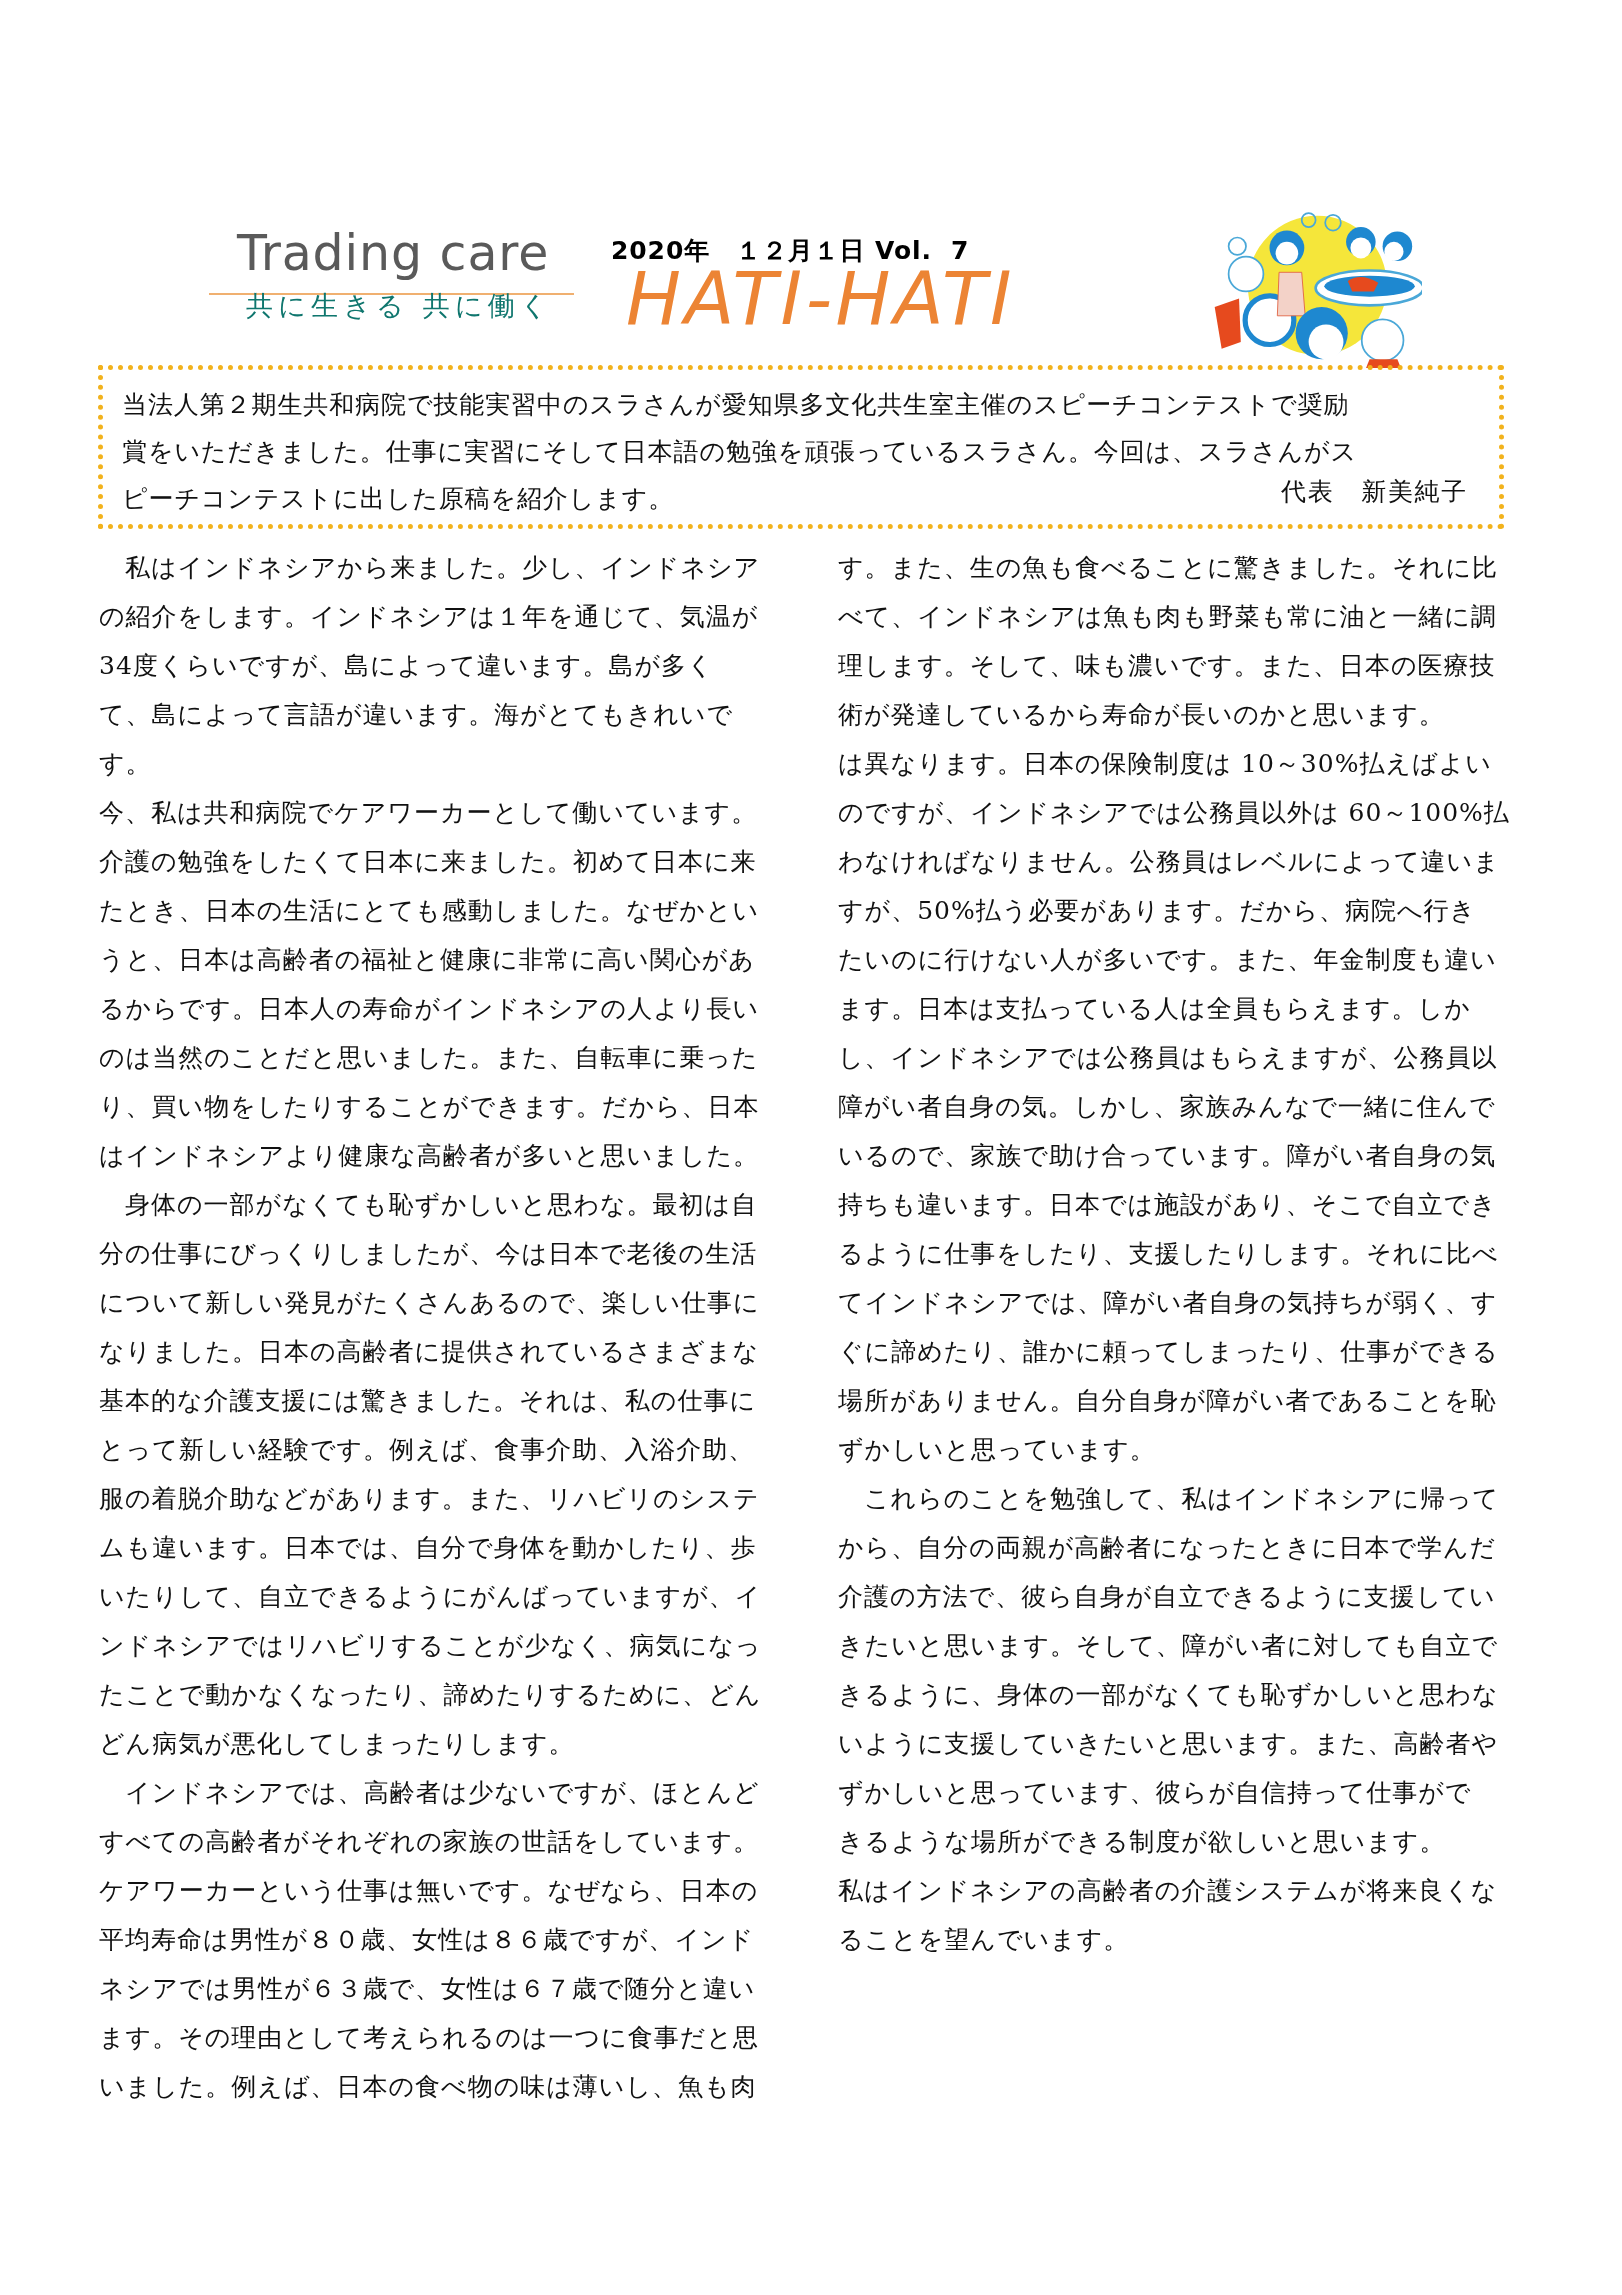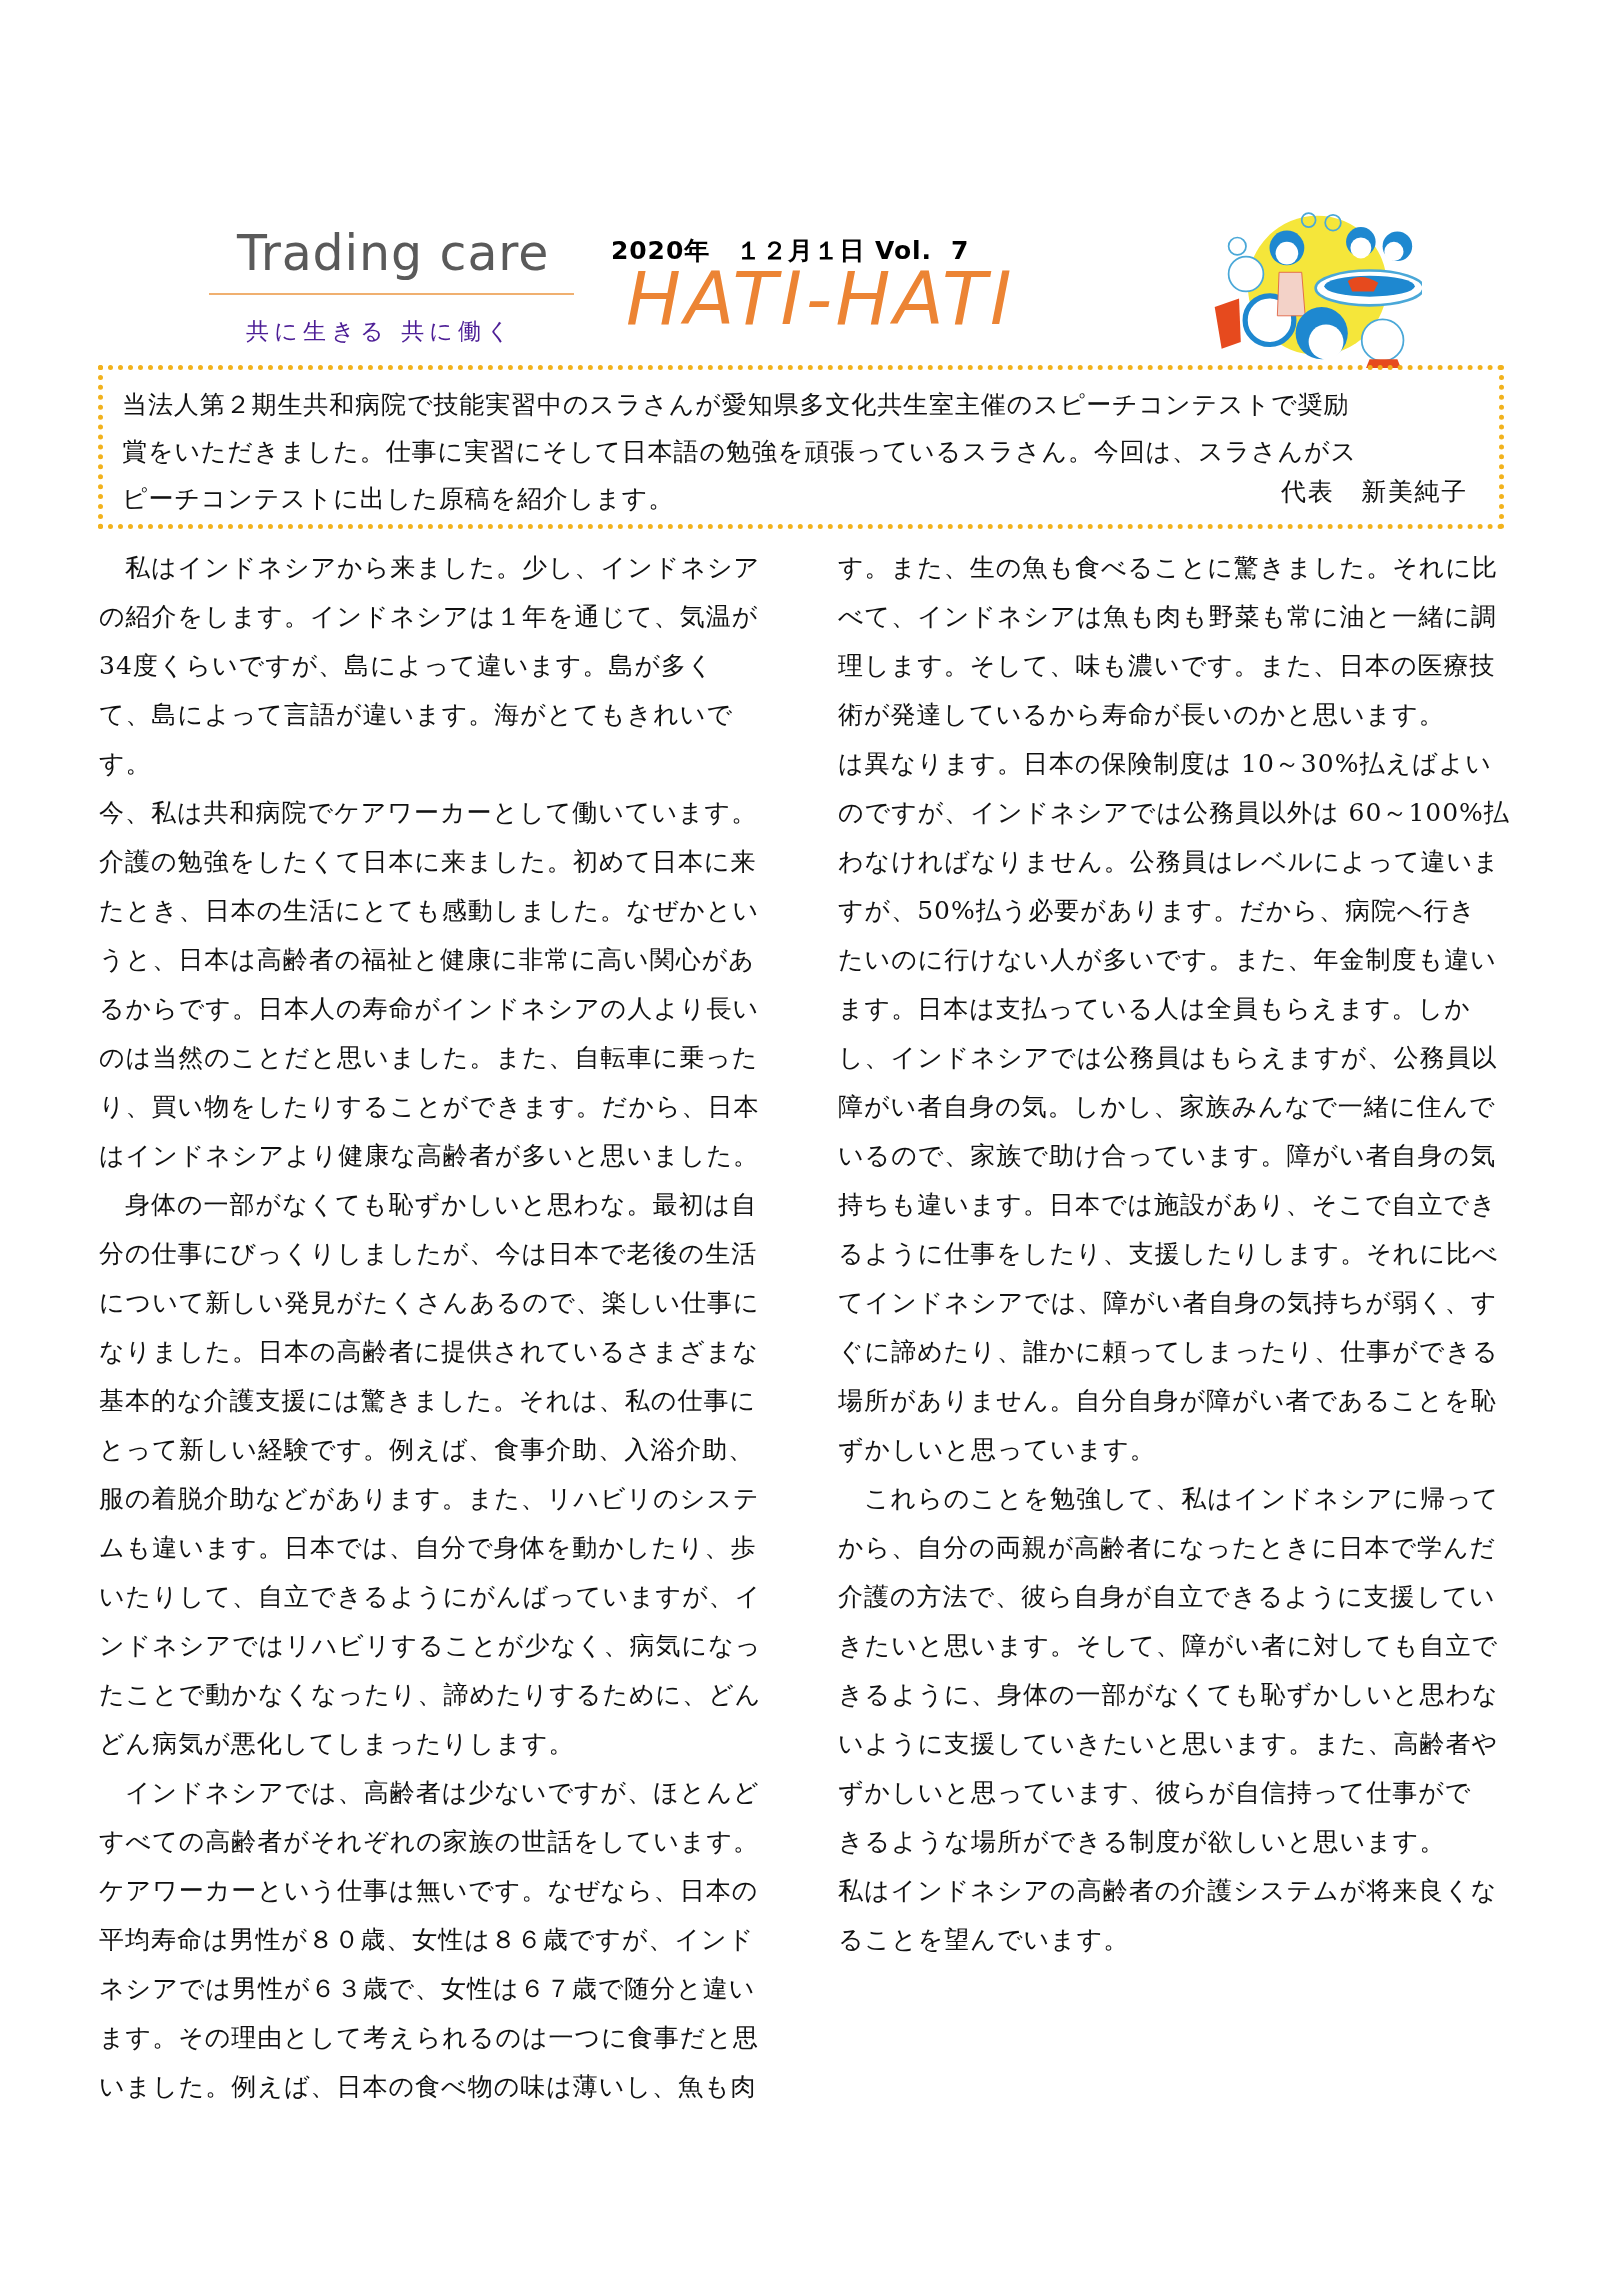--- a/index.html
+++ b/index.html
@@ -3,22 +3,22 @@
 <meta charset="utf-8">
 <style>
   html, body { margin: 0; padding: 0; background: #ffffff; }
   body { width: 1623px; height: 2295px; position: relative; overflow: hidden;
          font-family: "DejaVu Serif", "Liberation Serif", serif; color: #111; }
 
   
   .brand-title { position: absolute; left: 237px; top: 229px; font-family: "DejaVu Sans", "Liberation Sans", sans-serif;
                  font-size: 49px; color: #5a5a5a; letter-spacing: 0.9px; line-height: 1; text-align: center; }
   .brand-rule { position: absolute; left: 209px; top: 293px; width: 365px; height: 1.7px; background: #f0b070; }
-  .brand-tagline { position: absolute; left: 246px; top: 316px; font-family: "DejaVu Sans", "Liberation Sans", sans-serif;
-                   font-size: 23px; color: #4c1d95; letter-spacing: 5.2px; }
+  .brand-tagline { position: absolute; left: 246px; top: 288px; font-family: "DejaVu Sans", "Liberation Sans", sans-serif;
+                   font-size: 27px; color: #0f766e; letter-spacing: 5.2px; }
   .issue-date { position: absolute; left: 611px; top: 234px; font-family: "DejaVu Sans", "Liberation Sans", sans-serif;
                 font-weight: bold; font-size: 25px; color: #000; letter-spacing: 0.9px; white-space: pre; }
   .masthead { position: absolute; left: 626px; top: 262px; font-family: "DejaVu Sans", "Liberation Sans", sans-serif;
               font-style: italic; font-size: 73px; color: #ec8434; letter-spacing: 3.5px; line-height: 1; font-weight: normal; }
 
   .illustration { position: absolute; left: 1204px; top: 194px; width: 218px; height: 174px; }
 
   
   .intro-box { position: absolute; left: 98px; top: 365px; width: 1406px; height: 164px;
                border: 5.2px dotted #f2b21c; box-sizing: border-box; }

